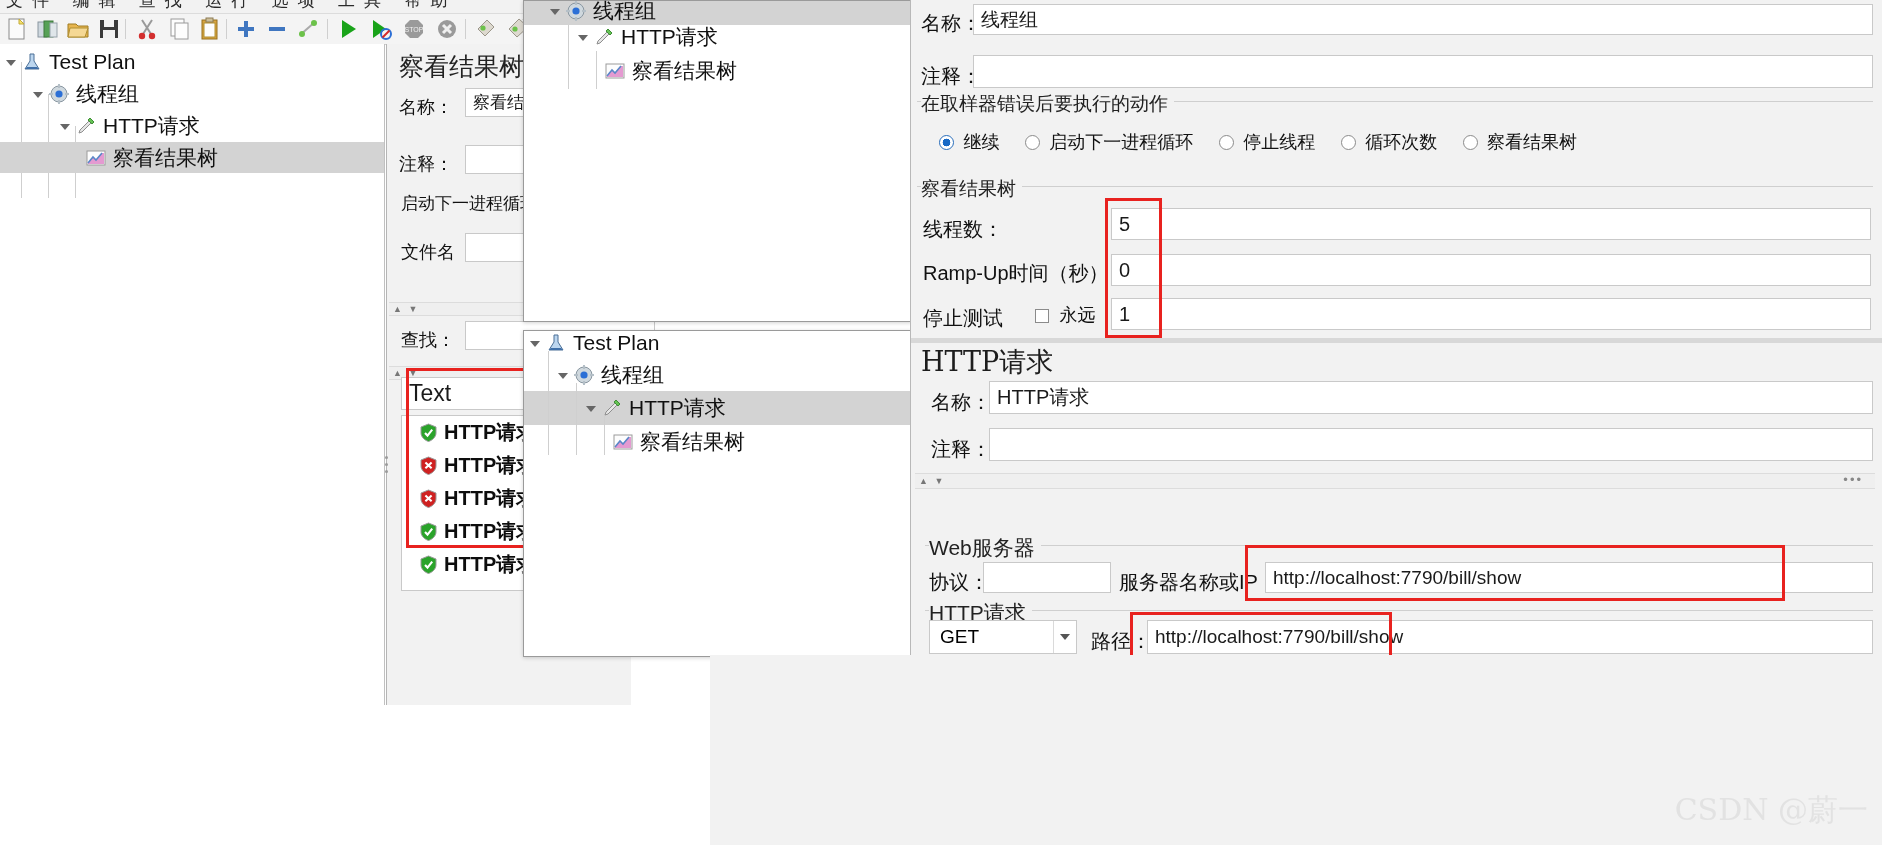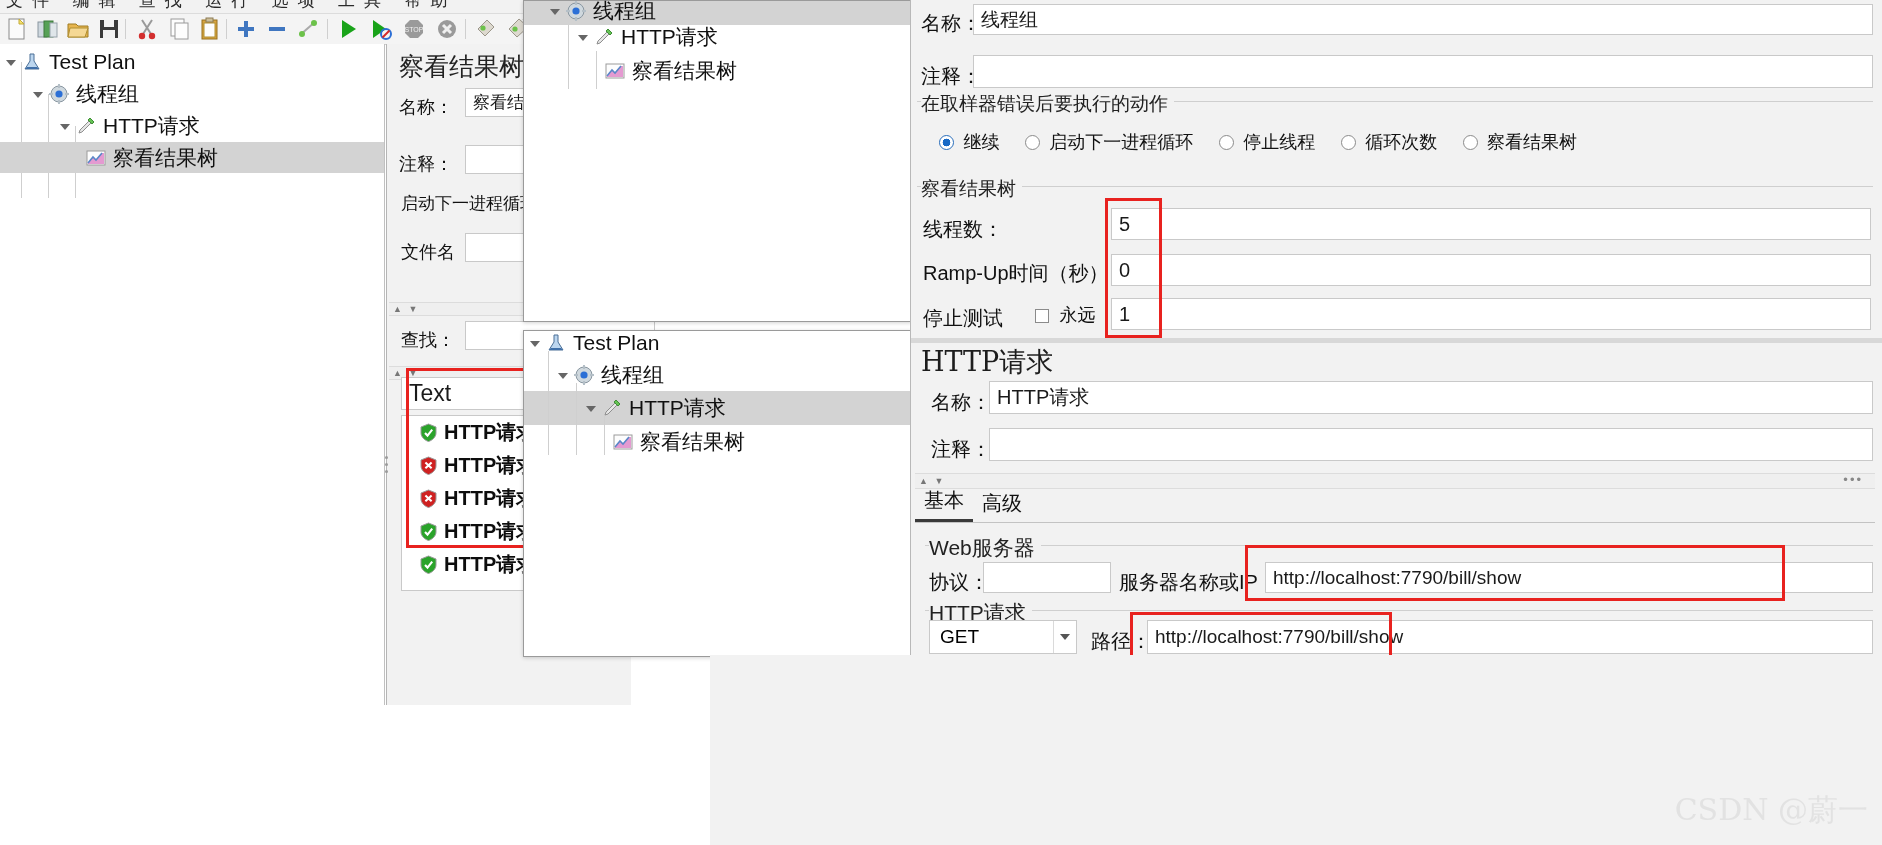--- a/index.html
+++ b/index.html
@@ -530,24 +530,20 @@
   <div class="abs field" style="left:78px;top:43px;width:884px;height:33px;font-size:20px;">HTTP请求</div>
 
   <div class="abs lbl lbl-cn" style="left:20px;top:98px;font-size:20px;">注释：</div>
   <div class="abs field" style="left:78px;top:90px;width:884px;height:33px;font-size:20px;"></div>
 
   <div class="abs collapsebar" style="left:4px;top:135px;width:960px;height:14px;">
     <div class="arrows" style="line-height:14px;">▲ ▼</div>
     <div class="abs dots3" style="right:12px;top:-2px;">•••</div>
   </div>
 
-  <div class="abs tabbar" style="left:4px;top:150px;width:960px;">
-    <div class="tab active">基本</div>
-    <div class="tab">高级</div>
-  </div>
 
   <div class="abs groupline" style="left:14px;top:207px;width:948px;"></div>
   <div class="abs grouptitle" style="left:18px;top:196px;font-size:21px;">Web服务器</div>
 
   <div class="abs lbl lbl-cn" style="left:18px;top:231px;font-size:20px;">协议：</div>
   <div class="abs field" style="left:72px;top:224px;width:128px;height:31px;"></div>
 
   <div class="abs lbl lbl-cn" style="left:208px;top:231px;font-size:20px;">服务器名称或IP：</div>
   <div class="abs field" style="left:354px;top:224px;width:608px;height:31px;font-size:19px;">http://localhost:7790/bill/show</div>
 

